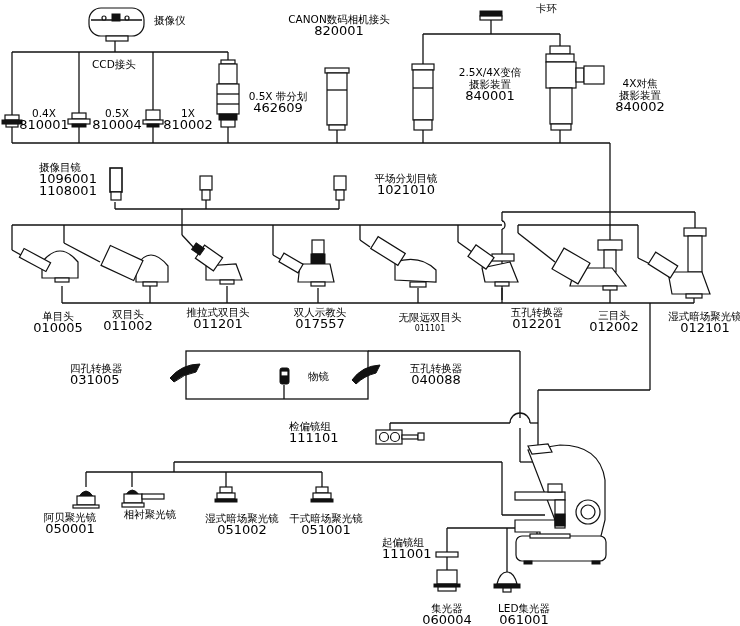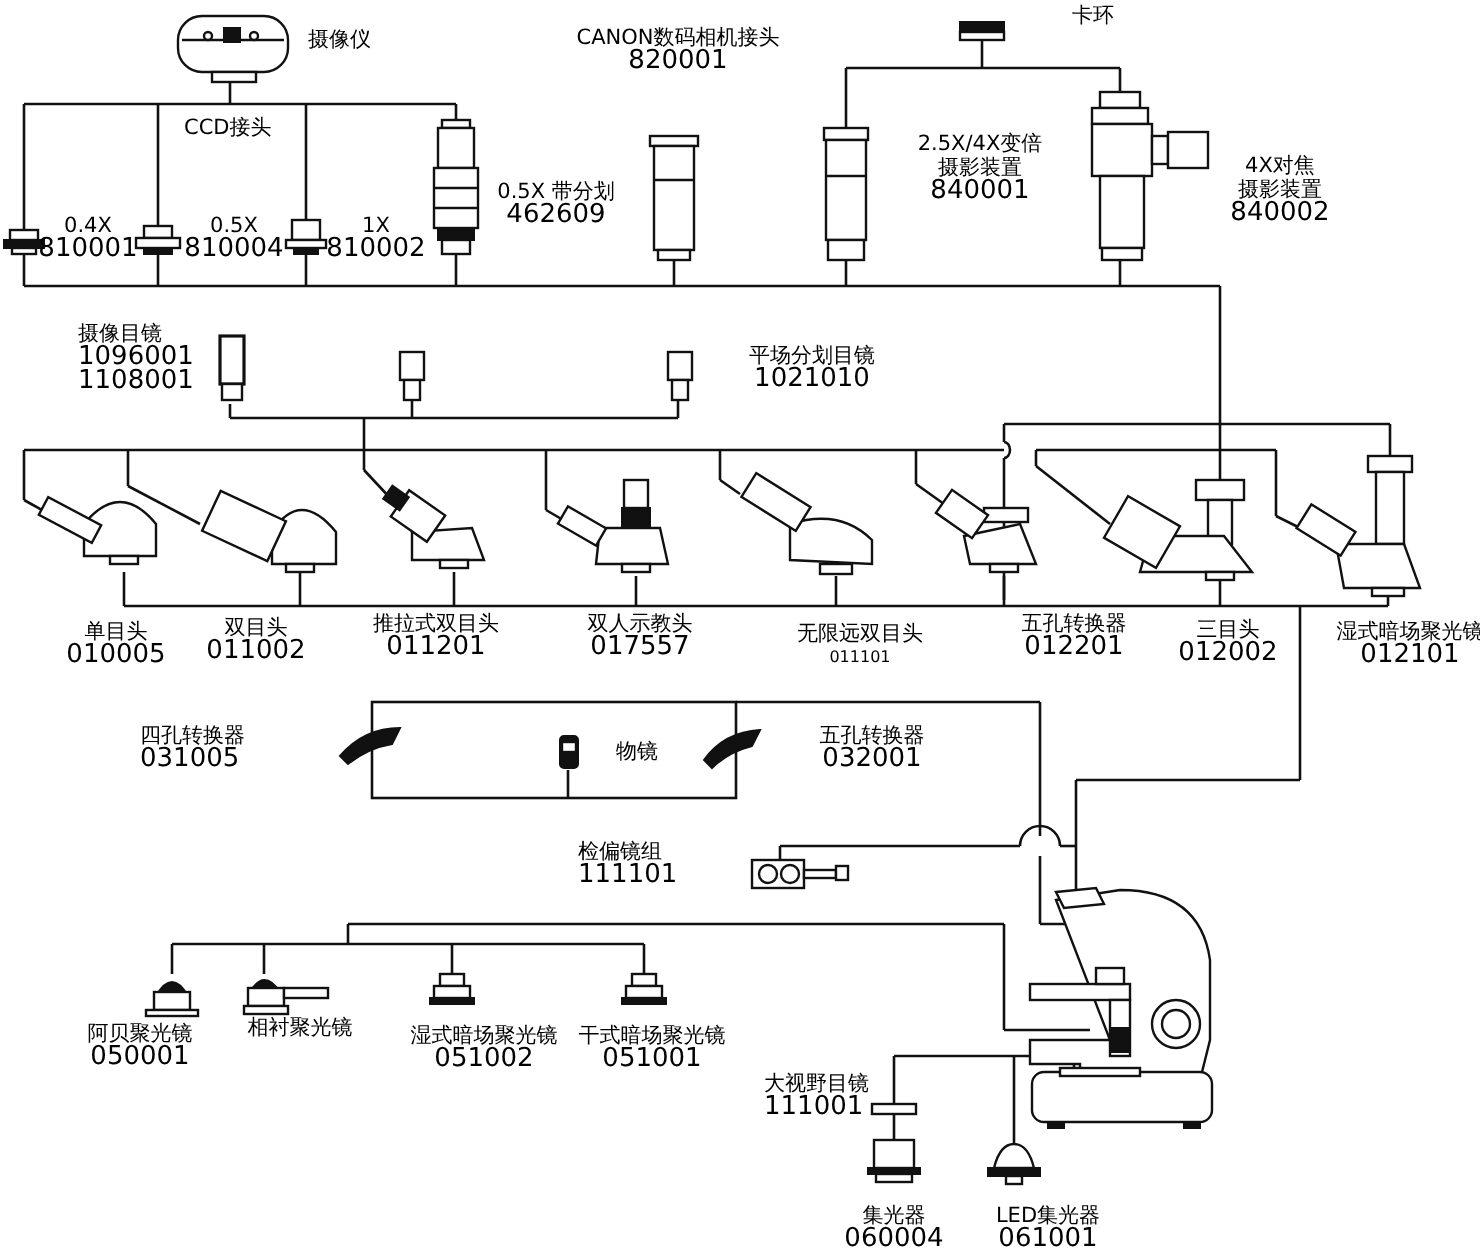--- a/index.html
+++ b/index.html
@@ -381,41 +381,41 @@
 </div>
 <div class="lbl c" style="left:705px;top:310px;">
   <span>湿式暗场聚光镜</span><span class="code">012101</span>
 </div>
 
 <div class="lbl" style="left:70px;top:362px;">
   <span>四孔转换器</span><span class="code">031005</span>
 </div>
 <div class="lbl" style="left:308px;top:370px;">物镜</div>
 <div class="lbl c" style="left:436px;top:362px;">
-  <span>五孔转换器</span><span class="code">032001</span>
+  <span>五孔转换器</span><span class="code">040088</span>
 </div>
 <div class="lbl" style="left:289px;top:420px;">
   <span>检偏镜组</span><span class="code">111101</span>
 </div>
 
 <div class="lbl c" style="left:70px;top:511px;">
   <span>阿贝聚光镜</span><span class="code">050001</span>
 </div>
 <div class="lbl c" style="left:150px;top:508px;">
   <span>相衬聚光镜</span>
 </div>
 <div class="lbl c" style="left:242px;top:512px;">
   <span>湿式暗场聚光镜</span><span class="code">051002</span>
 </div>
 <div class="lbl c" style="left:326px;top:512px;">
   <span>干式暗场聚光镜</span><span class="code">051001</span>
 </div>
 
 <div class="lbl" style="left:382px;top:536px;">
-  <span>大视野目镜</span><span class="code">111001</span>
+  <span>起偏镜组</span><span class="code">111001</span>
 </div>
 <div class="lbl c" style="left:447px;top:602px;">
   <span>集光器</span><span class="code">060004</span>
 </div>
 <div class="lbl c" style="left:524px;top:602px;">
   <span>LED集光器</span><span class="code">061001</span>
 </div>
 </div>
 
 </body></html>

